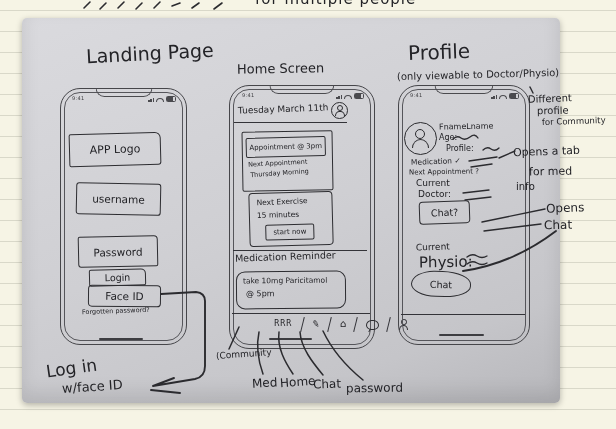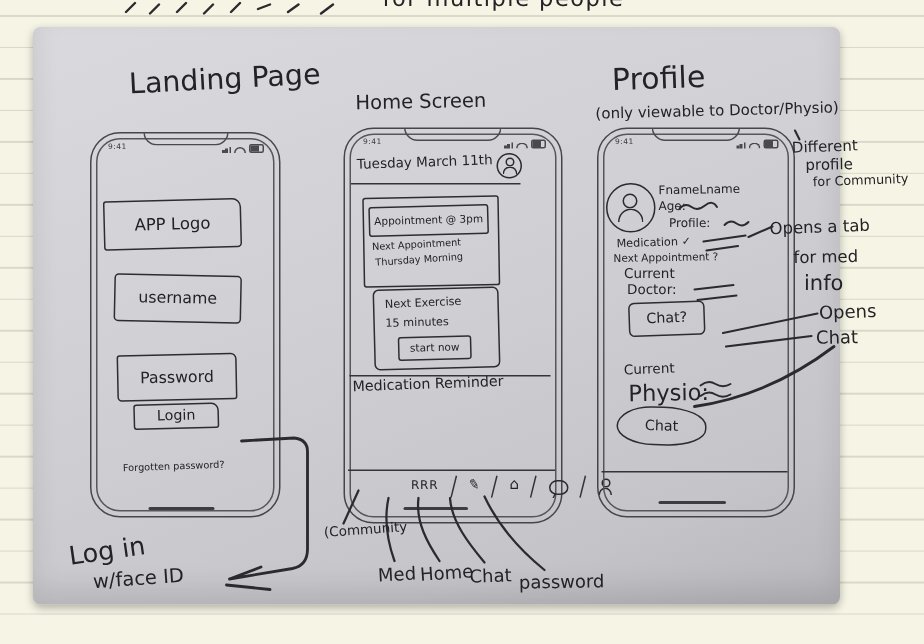--- a/index.html
+++ b/index.html
@@ -71,20 +71,21 @@
         <i style="height:3px"></i>
         <i style="height:4px"></i>
       </span>
     <span class="wifi"></span>
     <span class="batt"></span>
   </div>
   <div class="box" style="left:8px;top:44px;width:90px;height:31px;font-size:11px;transform:rotate(-1.5deg);border-radius:2px 6px 3px 2px;">APP Logo</div>
   <div class="box" style="left:15px;top:94px;width:83px;height:30px;font-size:10.5px;transform:rotate(1.2deg);border-radius:3px;">username</div>
   <div class="box" style="left:17px;top:147px;width:78px;height:29px;font-size:10.5px;transform:rotate(-1.2deg);border-radius:2px 4px 2px 3px;">Password</div>
   <div class="box" style="left:28px;top:180px;width:55px;height:15px;font-size:9.5px;transform:rotate(-1.5deg);border-radius:2px 5px 2px 2px;">Login</div>
+  <div class="box" style="left:27px;top:196px;width:71px;height:20px;font-size:10.5px;transform:rotate(.6deg);border-radius:4px;">Face ID</div>
   <div class="hw" style="left:21px;top:219px;font-size:6.5px;transform:rotate(-2deg);">Forgotten password?</div>
   <div class="homebar" style="left:38px;top:249px;width:44px;"></div>
 </div>
 
 <div class="phone" style="left:229px;top:85px;width:144px;height:262px;">
   <div class="bezel"></div>
   <div class="notch"></div>
   <div class="sttime" style="left:12px;top:6px;">9:41</div>
   <div class="sticons" style="right:10px;top:7px;">
     <span class="sig">
@@ -110,20 +111,24 @@
 
   <div class="box" style="left:19px;top:106px;width:82px;height:52px;transform:rotate(-1.5deg);border-radius:4px;align-items:flex-start;justify-content:flex-start;">
     <div class="hw" style="left:7px;top:5px;font-size:7.5px;transform:rotate(-1deg);">Next Exercise</div>
     <div class="hw" style="left:7px;top:18px;font-size:7.5px;">15 minutes</div>
     <div class="box" style="left:15px;top:31px;width:47px;height:14px;font-size:7px;border-radius:2px;">start now</div>
   </div>
 
   <div class="divline" style="left:3px;top:164px;width:134px;"></div>
   <div class="hw" style="left:5px;top:166px;font-size:9.5px;transform:rotate(-2deg);">Medication Reminder</div>
 
+  <div class="box" style="left:6px;top:185px;width:108px;height:36px;transform:rotate(-.5deg);border-radius:9px;align-items:flex-start;justify-content:flex-start;">
+    <div class="hw" style="left:6px;top:5px;font-size:7.5px;">take 10mg Paricitamol</div>
+    <div class="hw" style="left:9px;top:18px;font-size:8px;">@ 5pm</div>
+  </div>
 
   <div class="divline" style="left:2px;top:227px;width:138px;"></div>
   <div class="tabbar" style="left:3px;top:229px;width:134px;height:19px;margin-left:38px;">
     <span class="hw" style="position:static;font-size:8px;letter-spacing:.5px;">RRR</span>
     <span class="tsep"></span>
     <span class="hw" style="position:static;font-size:9px;transform:rotate(10deg);">✎</span>
     <span class="tsep"></span>
     <span class="hw" style="position:static;font-size:10px;">⌂</span>
     <span class="tsep"></span>
     <span class="bubble"></span>
@@ -164,21 +169,21 @@
   <div class="divline" style="left:2px;top:228px;width:124px;"></div>
   <div class="homebar" style="left:40px;top:248px;width:45px;"></div>
 </div>
 
 <div class="hw" style="left:528px;top:94px;font-size:10px;transform:rotate(-2deg);">Different</div>
 <div class="hw" style="left:537px;top:106px;font-size:10px;transform:rotate(-1deg);">profile</div>
 <div class="hw" style="left:542px;top:117px;font-size:8.5px;transform:rotate(-2deg);">for Community</div>
 
 <div class="hw" style="left:513px;top:146px;font-size:11px;transform:rotate(-2deg);">Opens a tab</div>
 <div class="hw" style="left:529px;top:166px;font-size:11px;transform:rotate(-1deg);">for med</div>
-<div class="hw" style="left:536px;top:182px;font-size:14px;text-align:center;">info</div>
+<div class="hw" style="left:516px;top:182px;font-size:10px;text-align:center;">info</div>
 
 <div class="hw" style="left:546px;top:202px;font-size:12px;transform:rotate(-2deg);">Opens</div>
 <div class="hw" style="left:544px;top:219px;font-size:12px;transform:rotate(-1deg);">Chat</div>
 
 <div class="hw" style="left:46px;top:360px;font-size:17px;transform:rotate(-8deg);">Log in</div>
 <div class="hw" style="left:62px;top:380px;font-size:13px;transform:rotate(-4deg);">w/face ID</div>
 
 <div class="hw" style="left:216px;top:350px;font-size:9px;transform:rotate(-4deg);">(Community</div>
 <div class="hw" style="left:252px;top:377px;font-size:12px;transform:rotate(-3deg);">Med</div>
 <div class="hw" style="left:280px;top:376px;font-size:12px;transform:rotate(-4deg);">Home</div>

